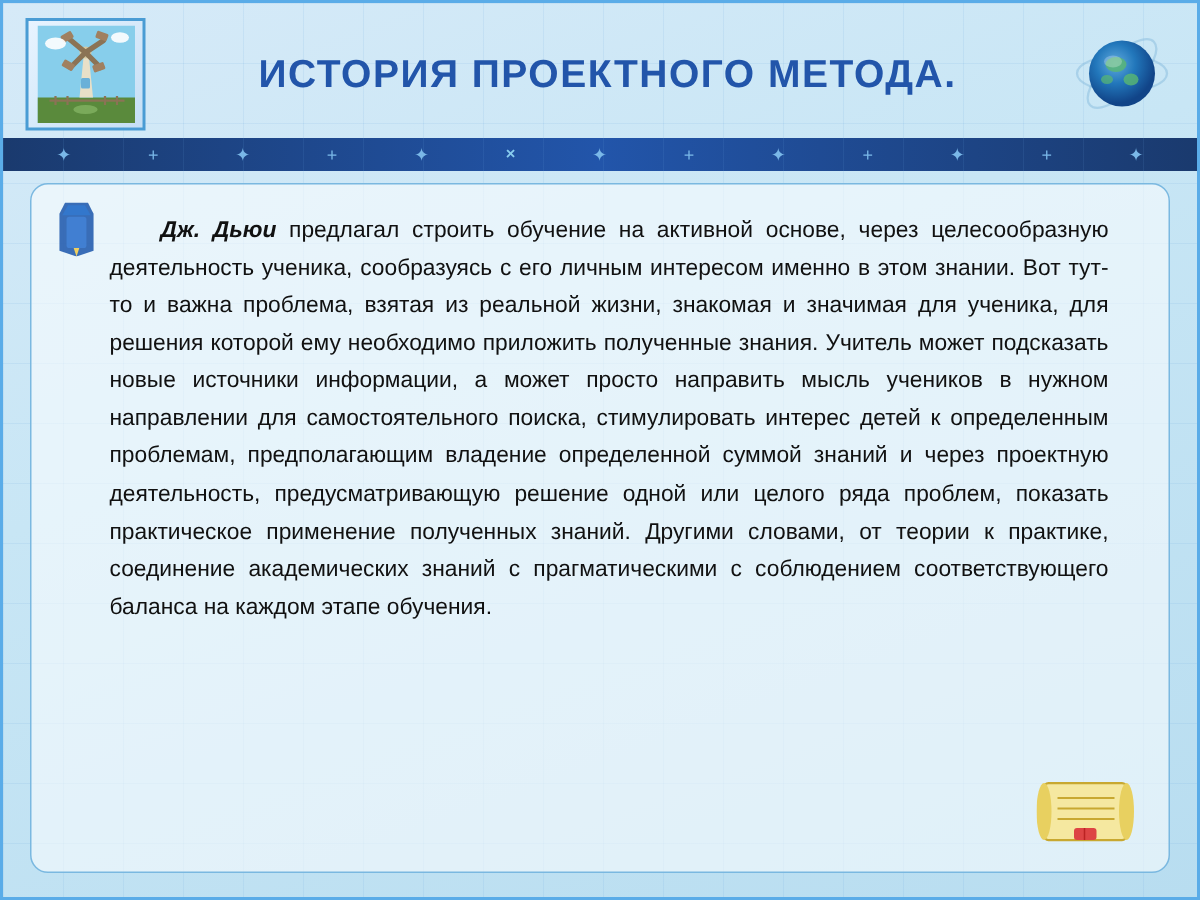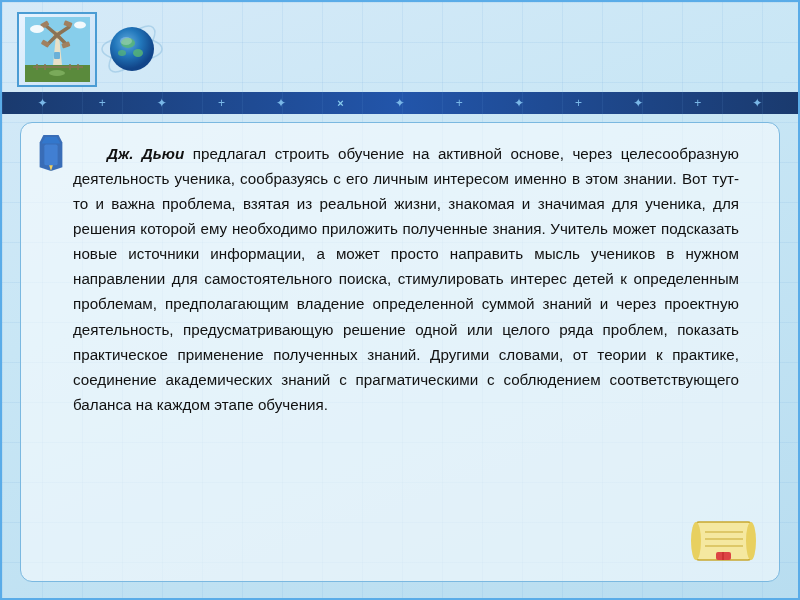--- a/index.html
+++ b/index.html
@@ -176,20 +176,21 @@
         <line x1="12" y1="47" x2="12" y2="53" stroke="#8b7355" stroke-width="1.5"></line>
         <line x1="20" y1="47" x2="20" y2="53" stroke="#8b7355" stroke-width="1.5"></line>
         <line x1="45" y1="47" x2="45" y2="53" stroke="#8b7355" stroke-width="1.5"></line>
         <line x1="53" y1="47" x2="53" y2="53" stroke="#8b7355" stroke-width="1.5"></line>
 
         <ellipse cx="12" cy="12" rx="7" ry="4" fill="white" opacity="0.9"></ellipse>
         <ellipse cx="55" cy="8" rx="6" ry="3.5" fill="white" opacity="0.9"></ellipse>
       </svg>
     </div>
 
+    <div class="title-text">ИСТОРИЯ ПРОЕКТНОГО МЕТОДА.</div>
 
     <div class="globe-icon">
       <svg width="65" height="65" viewBox="0 0 65 65" xmlns="http://www.w3.org/2000/svg">
 
         <ellipse cx="32" cy="32" rx="30" ry="12" fill="none" stroke="#88bbdd" stroke-width="1.5" opacity="0.5"></ellipse>
         <ellipse cx="32" cy="32" rx="12" ry="30" fill="none" stroke="#88bbdd" stroke-width="1.5" opacity="0.5" transform="rotate(45 32 32)"></ellipse>
 
         <circle cx="32" cy="32" r="22" fill="url(#globeGrad)"></circle>
         <defs>
           <radialGradient id="globeGrad" cx="40%" cy="35%" r="60%">

